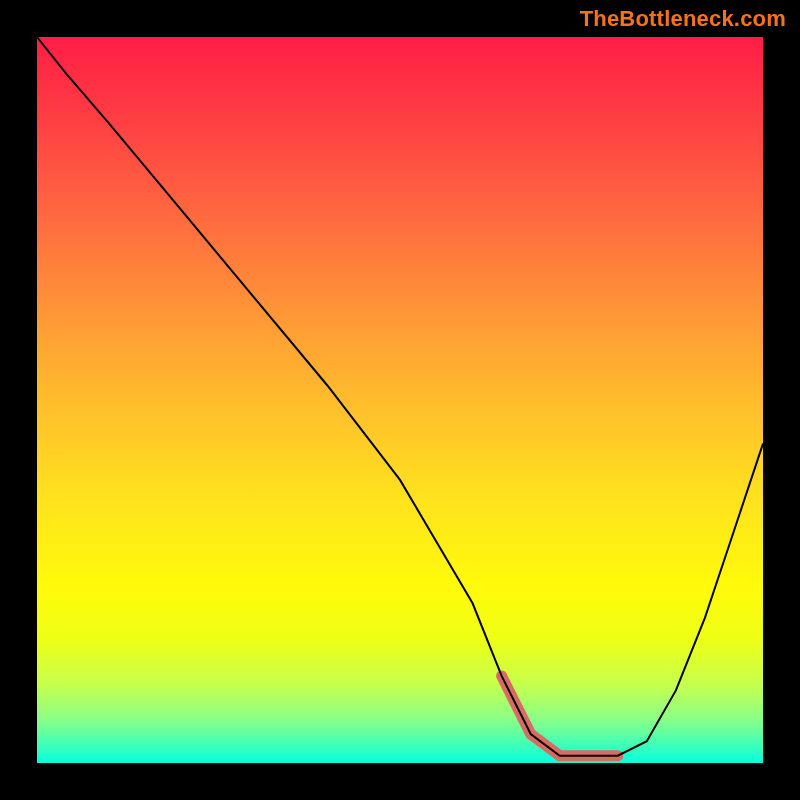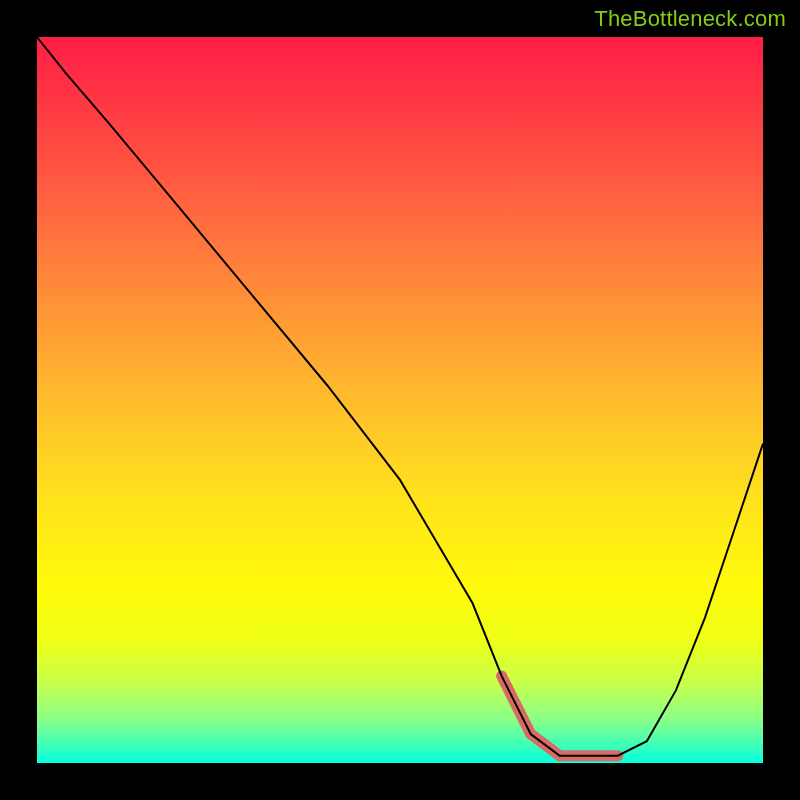--- a/index.html
+++ b/index.html
@@ -8,23 +8,23 @@
     height: 800px;
     background: #000;
     position: relative;
     font-family: Arial, sans-serif;
     overflow: hidden;
   }
   .watermark {
     position: absolute;
     top: 6px;
     right: 14px;
-    color: #84cc16;
+    color: #f97316;
     font-size: 22px;
-    font-weight: normal;
+    font-weight: bold;
     letter-spacing: 0.2px;
     z-index: 10;
   }
   .plot-area {
     position: absolute;
     left: 37px;
     top: 37px;
     width: 726px;
     height: 726px;
     background: linear-gradient(to bottom,

